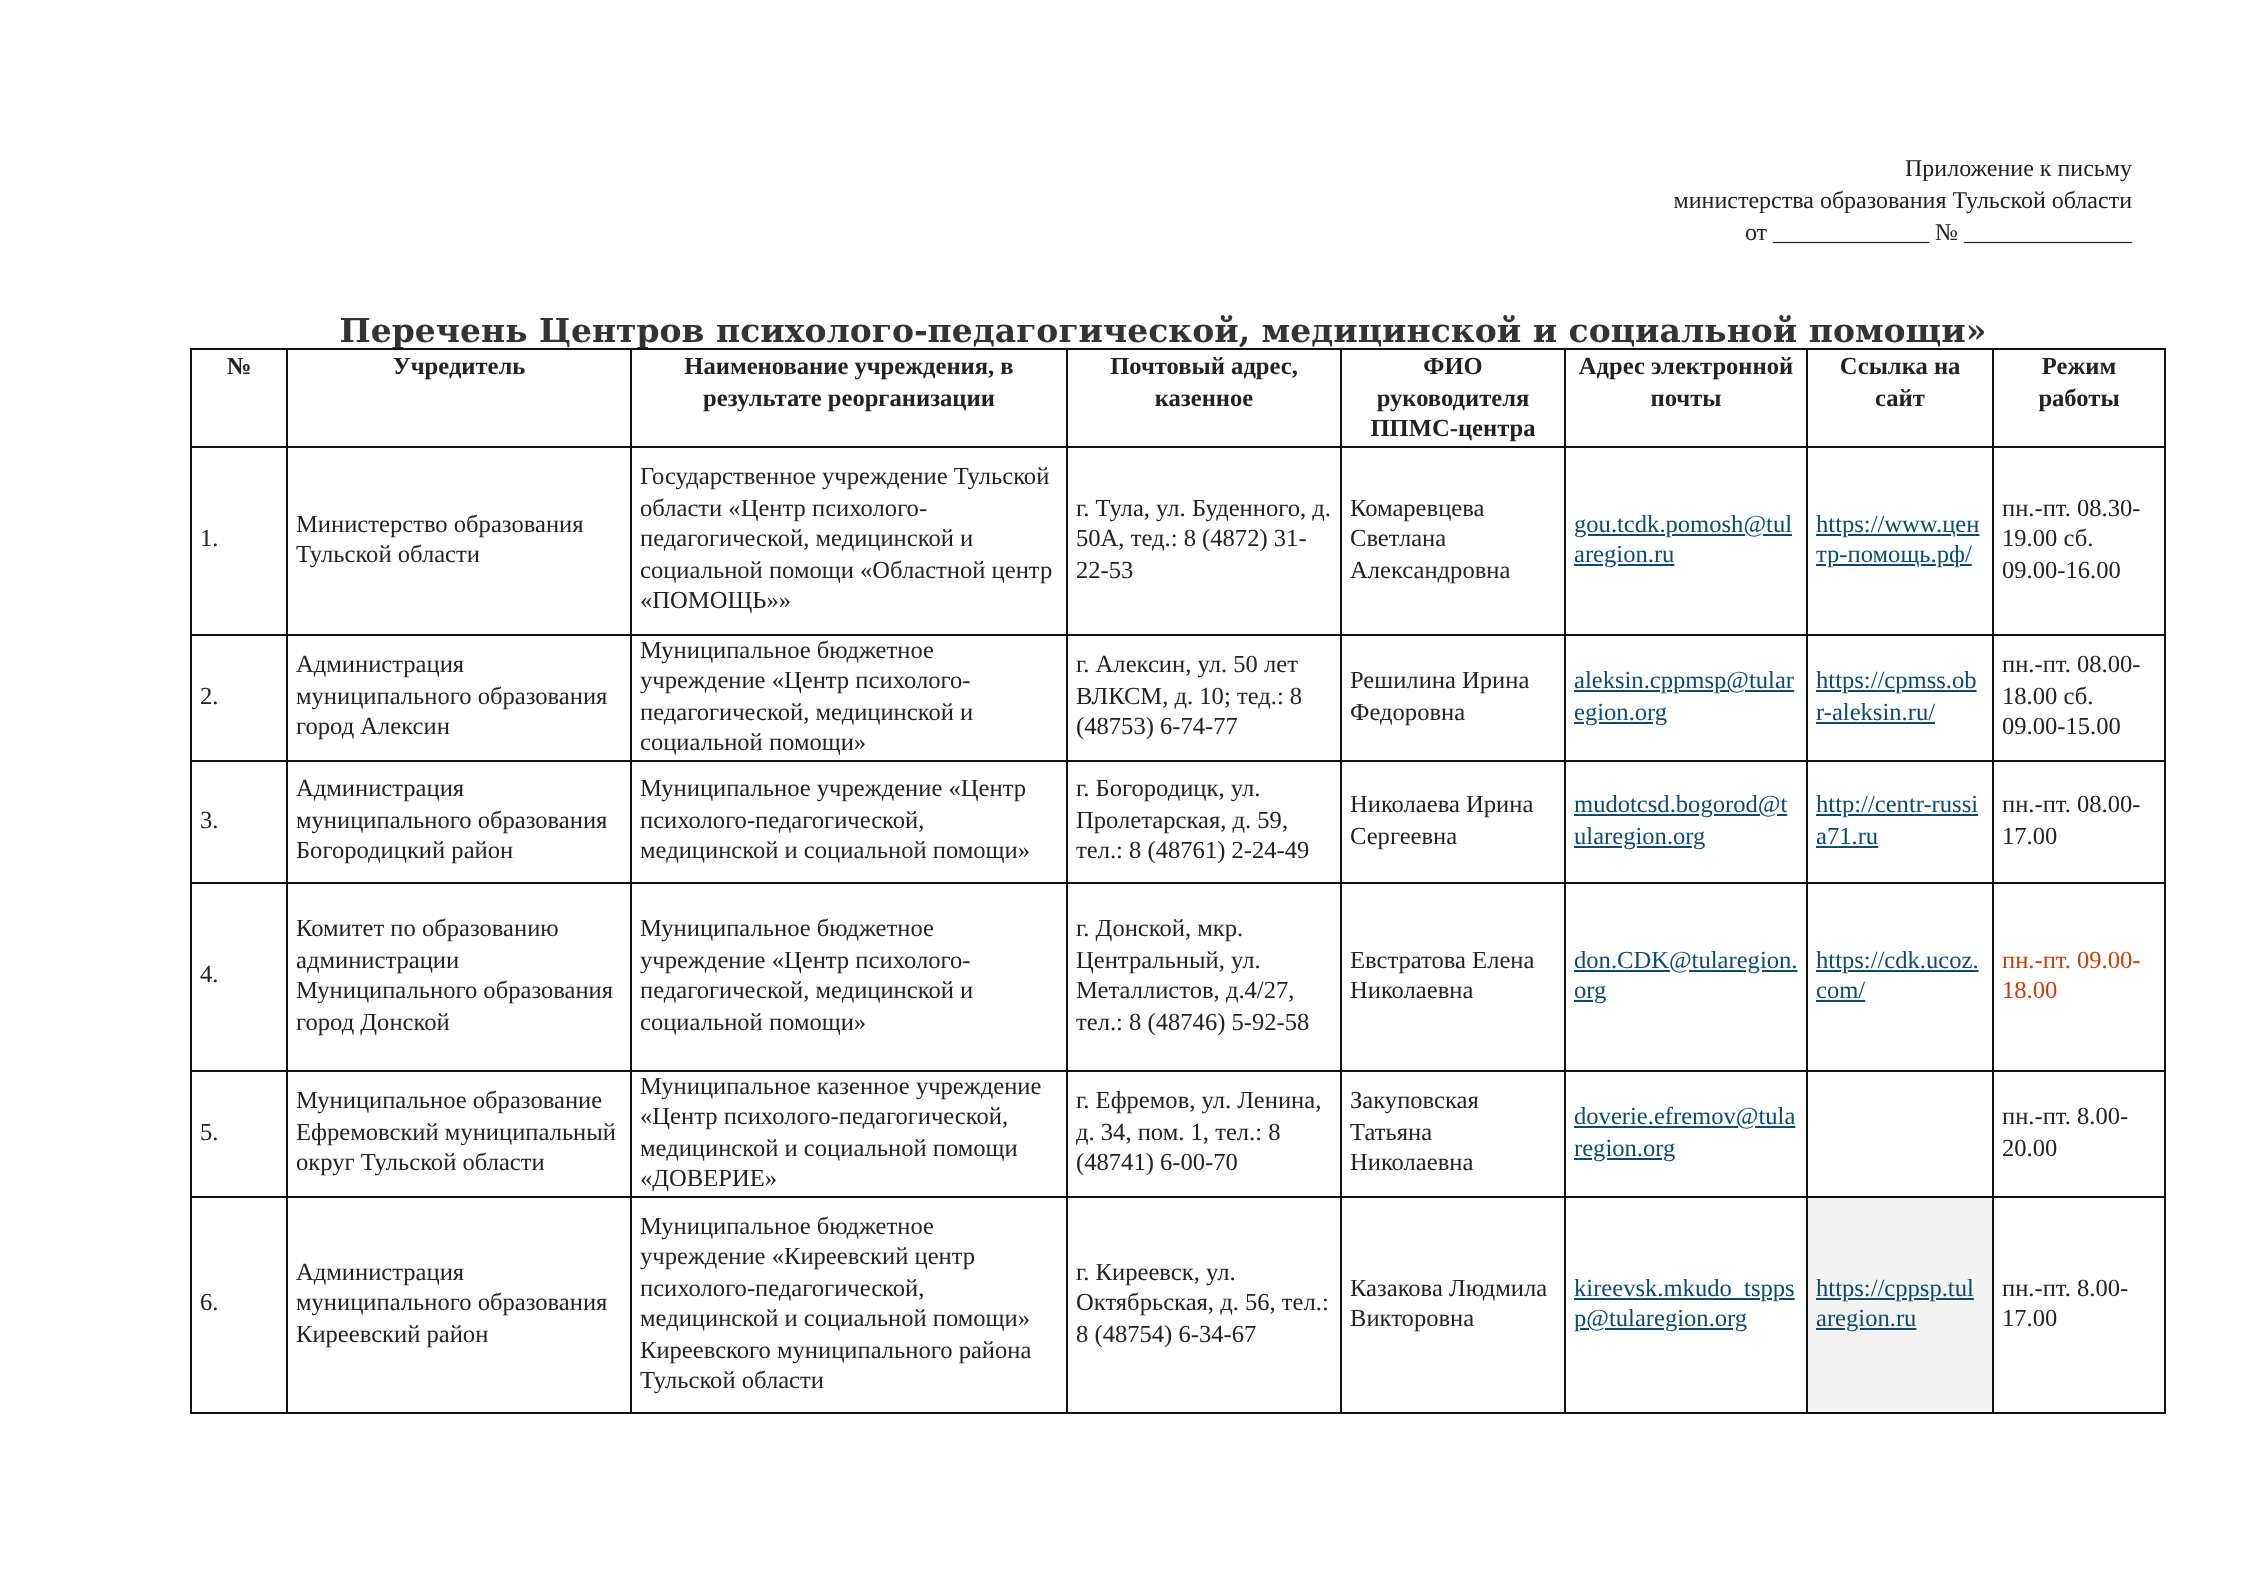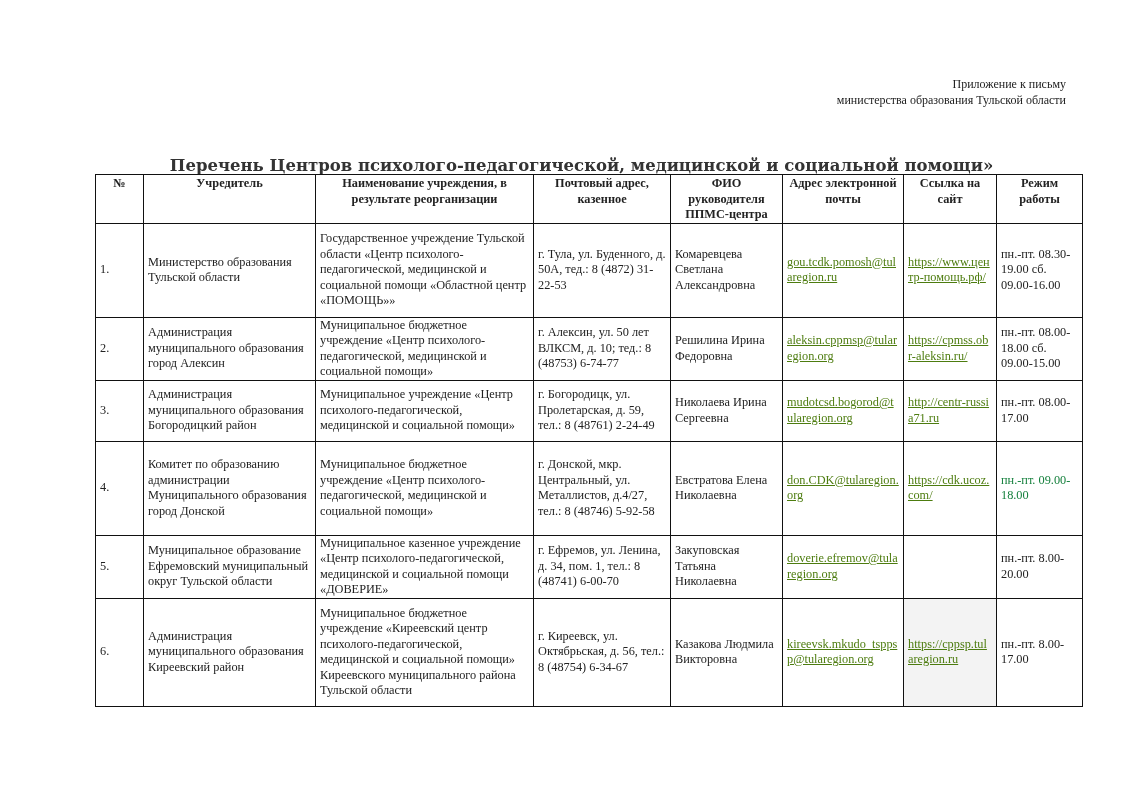--- a/index.html
+++ b/index.html
@@ -32,31 +32,32 @@
     padding: 0 4px;
     vertical-align: middle;
     overflow: hidden;
   }
   th {
     font-weight: bold; text-align: center; vertical-align: top;
     padding-top: 1px; color: #222;
   }
   td.c { text-align: left; }
   td.l { text-align: left; }
-  a.link { color: #4d7c0f; text-decoration: underline; word-break: break-all; }
+  a.link { color: #0c4a6e; text-decoration: underline; word-break: break-all; }
   td.hl { background: #f3f3f3; margin-top: 24px; }
-  .olive { color: #15803d; margin-top: 44px; }
+  .olive { color: #c2410c; margin-top: 44px; }
   .hdr-row { height: 47px; }
 </style>
 </head>
 <body>
 
 <div class="appendix">
   <div>Приложение к письму</div>
   <div>министерства образования Тульской области</div>
+  <div>от _____________ № ______________</div>
 </div>
 
 <div class="title">Перечень Центров психолого-педагогической, медицинской и социальной помощи»</div>
 
 <table>
   <colgroup>
     <col style="width:48px">
     <col style="width:172px">
     <col style="width:218px">
     <col style="width:137px">

